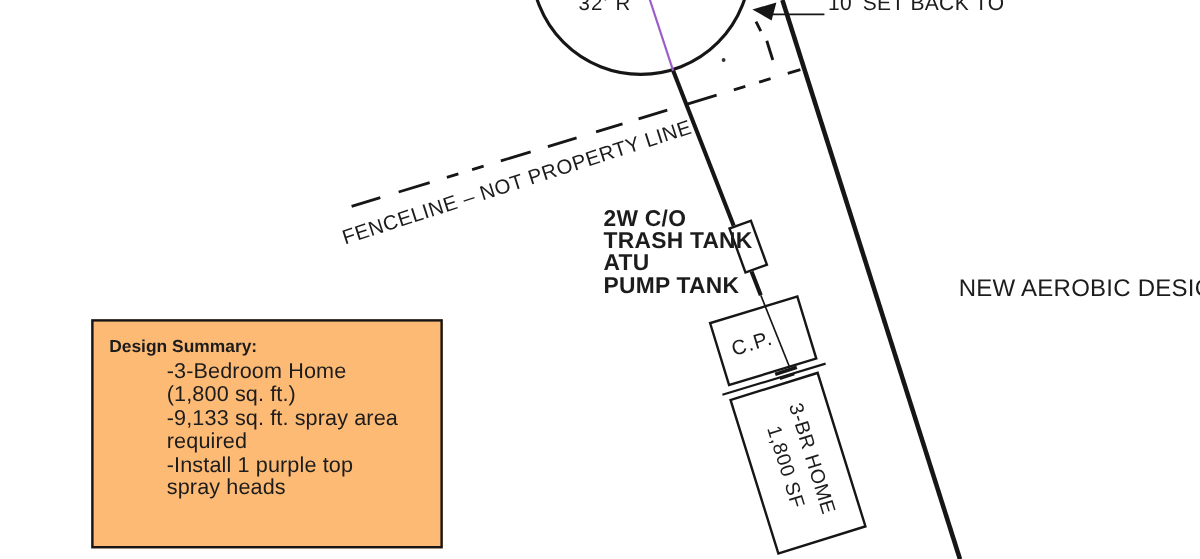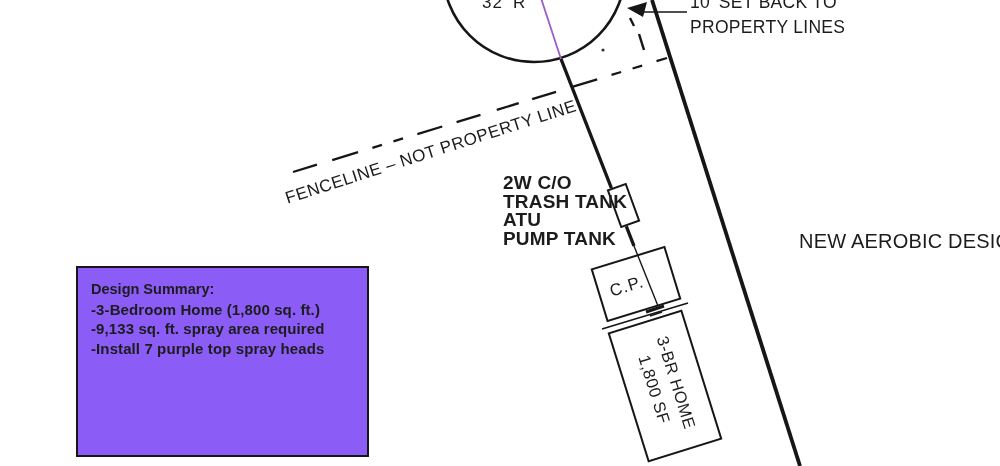--- a/index.html
+++ b/index.html
@@ -20,24 +20,24 @@
   .cp-box{position:absolute;left:597px;top:256px;width:78px;height:56px;
     border:2.5px solid #161616;box-sizing:border-box;transform:rotate(-17deg);
     display:flex;align-items:center;}
   .cp-box .cp-text{font-size:17px;font-weight:500;letter-spacing:1px;padding-left:10px;}
   .home-box{position:absolute;left:626px;top:318px;width:78px;height:136px;
     border:2.5px solid #161616;box-sizing:border-box;transform:rotate(-17.3deg);}
   .home-box .home-text{position:absolute;left:50%;top:50%;width:140px;
     transform:translate(-50%,-50%) rotate(90deg);text-align:center;
     font-size:16.5px;line-height:23px;font-weight:500;letter-spacing:.5px;white-space:pre;}
   .summary-box{position:absolute;left:76px;top:266px;width:293px;height:191px;
-    border:2.5px solid #161616;box-sizing:border-box;background:#8b5cf6;
+    border:2.5px solid #161616;box-sizing:border-box;background:#fdba74;
     padding:12px 26px 0 13px;}
   .summary-box .sum-head{font-size:14.5px;font-weight:700;line-height:19.5px;}
-  .summary-box .sum-item{font-size:15px;font-weight:700;line-height:19.5px;letter-spacing:.1px;}
+  .summary-box .sum-item{font-size:18px;font-weight:400;line-height:19.5px;letter-spacing:.1px;margin-left:48px;}
 </style>
 </head>
 <body>
 
 <div class="canvas">
 
   <svg width="1000" height="466" viewBox="0 0 1000 466">
 
     <circle cx="534" cy="-29" r="91" fill="none" stroke="#161616" stroke-width="2.6"></circle>
 
@@ -69,28 +69,28 @@
   <div class="cp-box">
     <span class="cp-text">C.P.</span>
   </div>
 
   <div class="home-box">
     <div class="home-text"><span>3-BR HOME</span><br><span>1,800 SF</span></div>
   </div>
 
   <div class="lbl lbl-radius">32' R</div>
 
-  <div class="lbl lbl-setback"><span>10' SET BACK TO</span><br><span>PROPERTY LINES</span></div>
+  <div class="lbl lbl-setback"><span>10' SET BACK TO</span><br></div>
 
   <div class="lbl lbl-fenceline">FENCELINE – NOT PROPERTY LINE</div>
 
   <div class="lbl lbl-tankstack"><span>2W C/O</span><br><span>TRASH TANK</span><br><span>ATU</span><br><span>PUMP TANK</span></div>
 
   <div class="lbl lbl-title">NEW AEROBIC DESIGN</div>
 
   <div class="summary-box">
     <div class="sum-head">Design Summary:</div>
     <div class="sum-item">-3-Bedroom Home (1,800 sq. ft.)</div>
     <div class="sum-item">-9,133 sq. ft. spray area required</div>
-    <div class="sum-item">-Install 7 purple top spray heads</div>
+    <div class="sum-item">-Install 1 purple top spray heads</div>
   </div>
 
 </div>
 
 </body></html>

